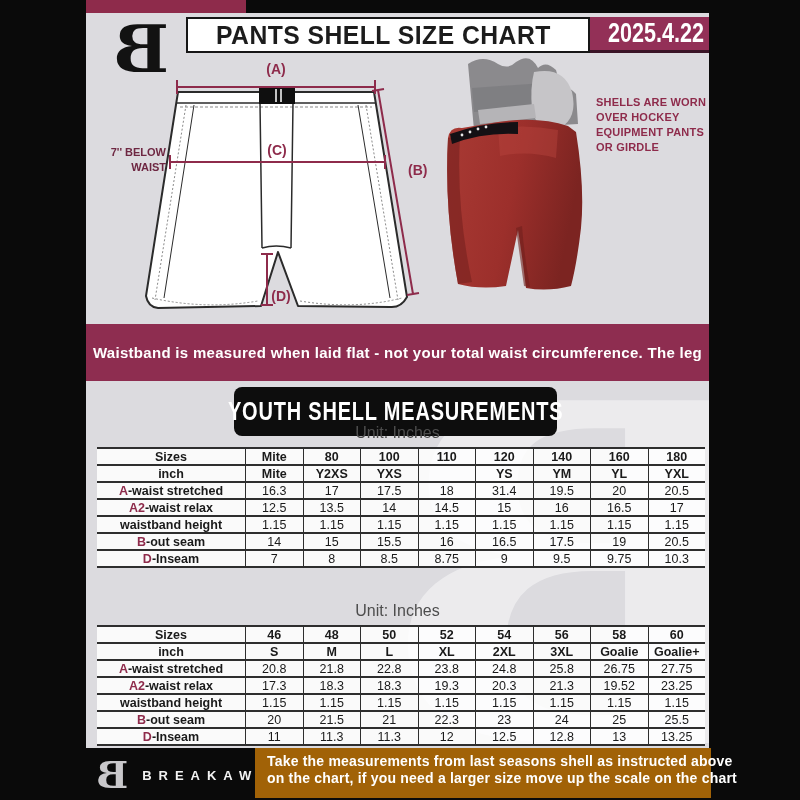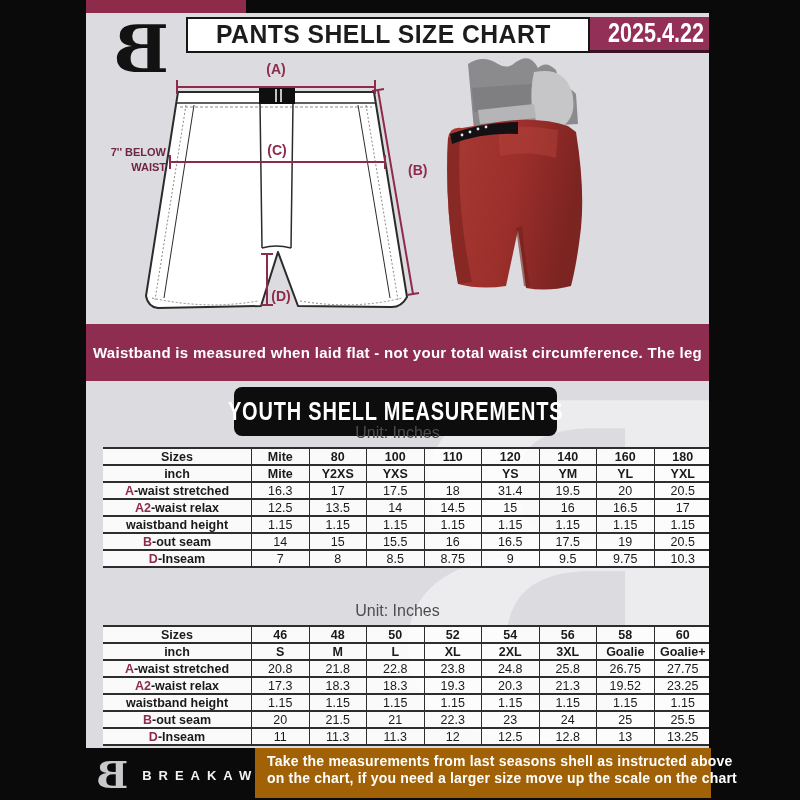--- a/index.html
+++ b/index.html
@@ -11,21 +11,21 @@
   
   #top-accent{left:86px;top:0;width:160px;height:13px;background:#8e2b4b;}
   #page{left:86px;top:13px;width:623px;height:735px;background:#dcdbdf;overflow:hidden;}
   #watermark{right:-70px;top:330px;font-family:"DejaVu Serif",serif;font-weight:bold;
     font-size:470px;line-height:1;color:rgba(255,255,255,0.45);transform:scaleX(-1);z-index:1;}
   .layer{z-index:2;}
   
   #brand-mark{left:20px;top:0px;width:70px;height:72px;font-family:"DejaVu Serif",serif;
     font-weight:bold;font-size:66px;line-height:72px;color:#121212;transform:scaleX(-1);text-align:center;}
   #title-box{left:100px;top:4px;width:404px;height:36px;background:#ffffff;border:2px solid #161616;
-    box-sizing:border-box;display:flex;padding-left:28px;}
+    box-sizing:border-box;display:flex;align-items:center;padding-left:28px;}
   #title-box .t{font-size:26px;font-weight:bold;color:#1c1c1c;letter-spacing:0.5px;
     transform:scaleX(0.95);transform-origin:left center;white-space:nowrap;}
   #date-box{left:504px;top:4px;width:135px;height:36px;background:#93305а;background:#933057;
     display:flex;align-items:center;justify-content:center;border-right:3px solid #3a1426;border-bottom:3px solid #3a1426;box-sizing:border-box;}
   #date-box .t{font-size:27px;font-weight:bold;color:#fff;transform:scaleX(0.8);white-space:nowrap;letter-spacing:0px;}
   
   #shorts-svg{left:14px;top:45px;}
   #photo-svg{left:352px;top:45px;}
   #photo-caption{left:510px;top:82px;width:118px;font-size:11px;line-height:15px;font-weight:600;
     color:#8e2b4b;letter-spacing:0.2px;}
@@ -33,21 +33,21 @@
   #info-banner{left:0;top:311px;width:623px;height:57px;background:#8e2d50;color:#fff;
     display:flex;flex-direction:column;align-items:center;justify-content:center;text-align:right;}
   #info-banner div{font-size:15px;line-height:19px;font-weight:600;letter-spacing:0.3px;white-space:nowrap;}
   
   .section-banner{left:148px;width:323px;height:49px;background:#0d0d0d;border-radius:8px;
     display:flex;align-items:center;justify-content:center;}
   .section-banner .t{color:#fff;font-weight:bold;font-size:25px;letter-spacing:1px;white-space:nowrap;
     transform:scale(0.8,1.05);}
   .unit-line{left:0;width:623px;text-align:center;font-size:16px;color:#4d4d4d;}
   
-  .size-table{left:11px;width:608px;background:rgba(255,255,255,0.85);margin-left:6px;}
+  .size-table{left:11px;width:608px;background:rgba(255,255,255,0.85);}
   .st-row{display:flex;height:15px;border-top:2px solid #2e2e2e;align-items:stretch;}
   .st-row.st-end{border-bottom:2px solid #2e2e2e;}
   .st-label{width:148px;display:flex;align-items:center;justify-content:center;
     font-size:12.5px;font-weight:bold;color:#1a1a1a;}
   .st-prefix{color:#8e2b4b;}
   .st-cell{flex:1;border-left:1.5px solid #2e2e2e;display:flex;align-items:center;justify-content:center;
     font-size:12.5px;color:#1a1a1a;}
   .st-cell.st-head{font-weight:bold;text-align:right;}
   
   #footer-logo{left:96px;top:752px;height:46px;display:flex;align-items:center;}
@@ -128,20 +128,26 @@
     <path d="M78,170 Q82,200 86,228 L92,229 Q86,196 84,168 Z" fill="#6f1f1d" opacity="0.6"></path>
     <path d="M60,70 Q90,66 120,72 L118,100 Q90,92 62,98 Z" fill="#b8453f" opacity="0.45"></path>
 
     <path d="M12,76 Q45,64 80,64 L80,76 Q45,74 14,86 Z" fill="#141014"></path>
     <circle cx="24" cy="77" r="1.4" fill="#e8e8e8"></circle>
       <circle cx="32" cy="74" r="1.4" fill="#e8e8e8"></circle>
     <circle cx="40" cy="71" r="1.4" fill="#e8e8e8"></circle>
       <circle cx="48" cy="69" r="1.4" fill="#e8e8e8"></circle>
   </svg>
 
+  <div id="photo-caption" class="abs layer">
+    <div>SHELLS ARE WORN</div>
+    <div>OVER HOCKEY</div>
+    <div>EQUIPMENT PANTS</div>
+    <div>OR GIRDLE</div>
+  </div>
 
   <div id="info-banner" class="abs layer">
     <div>Waistband is measured when laid flat - not your total waist circumference. The leg</div>
   </div>
 
   <div class="section-banner abs layer" style="top:374px;">
     <span class="t">YOUTH SHELL MEASUREMENTS</span>
   </div>
   <div class="unit-line abs layer" style="top:411px;">Unit: Inches</div>
   <div class="size-table abs layer" style="top:434px;">

